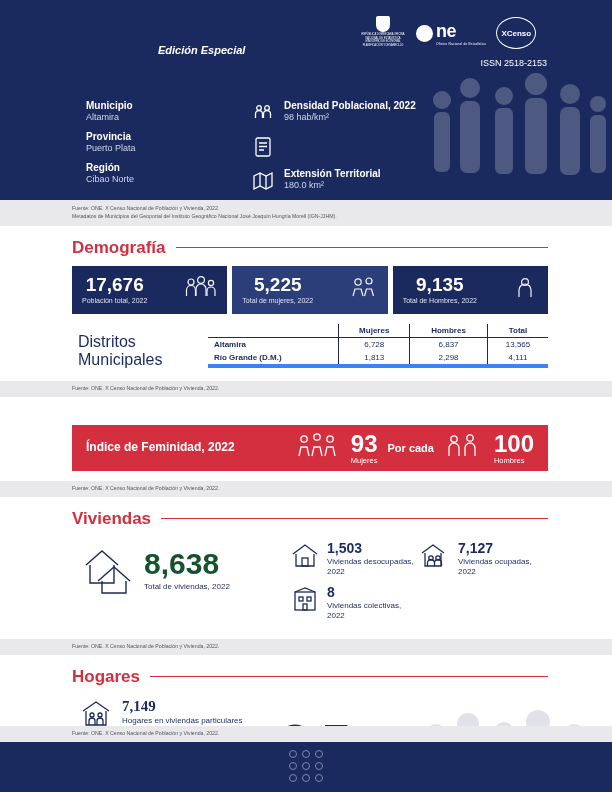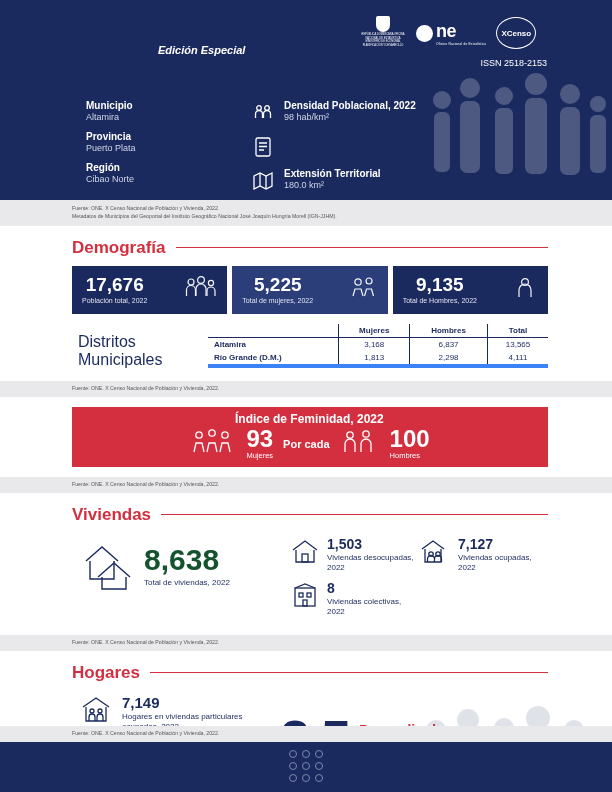--- a/index.html
+++ b/index.html
@@ -100,23 +100,23 @@
   .dist-table th.first { text-align:left; border-left:none; border-bottom:1px solid #1b2a5e; }
   .dist-table td {
     font-size:8px; color:#1b2a5e; text-align:center; padding:2px 6px;
     border-left:1px solid #1b2a5e;
   }
   .dist-table td.first { text-align:left; font-weight:bold; border-left:none; }
   .dist-table tr.last td { border-bottom:4px solid #3b82f6; }
 
   
   .femin {
-    margin:10px 64px 0 72px;
+    margin:28px 64px 0 72px;
     background:#d32f3f; color:#fff;
-    display:flex; align-items:center; padding:6px 14px; min-height:44px;flex-direction:column;
+    display:flex; align-items:center; padding:6px 14px; min-height:44px;
   }
   .femin-label { font-size:12px; font-weight:bold; line-height:1.15; width:150px; }
   .femin-right { flex:1; display:flex; align-items:center; justify-content:flex-end; gap:10px; }
   .femin-num { font-size:24px; font-weight:bold; line-height:1; }
   .femin-cap { font-size:7.5px; }
   .femin-por { font-size:11px; font-weight:bold; line-height:1.1; text-align:center; }
 
   
   .viv-wrap { display:flex; padding:4px 64px 10px 80px; align-items:flex-start; }
   .viv-main { display:flex; align-items:center; gap:6px; width:210px; }
@@ -124,21 +124,21 @@
   .viv-bigcap { font-size:8px; color:#1b2a5e; margin-top:3px; line-height:1.25; }
   .viv-col { flex:1; }
   .viv-item { display:flex; align-items:flex-start; gap:7px; margin-bottom:8px; }
   .viv-item .num { font-size:14px; font-weight:bold; color:#1b2a5e; line-height:1; }
   .viv-item .cap { font-size:8px; color:#1b2a5e; margin-top:2px; line-height:1.25; }
 
   
   .hog-wrap { position:relative; display:flex; padding:4px 50px 8px 80px; }
   .hog-left { width:200px; }
   .hog-item { display:flex; align-items:flex-start; gap:8px; margin-bottom:10px; }
-  .hog-item .num { font-size:15px; font-weight:bold; color:#1b2a5e; line-height:1; }
+  .hog-item .num { font-size:15px; font-weight:bold; color:#1b2a5e; line-height:1;font-family:Liberation Serif, serif; }
   .hog-item .cap { font-size:8px; color:#1b2a5e; margin-top:2px; line-height:1.25; }
   .hog-right { flex:1; display:flex; align-items:center; gap:10px; position:relative; }
   .hog-avg { font-size:54px; font-weight:bold; color:#1b2a5e; line-height:1; letter-spacing:-2px; }
   .hog-avg-cap { font-size:14px; font-weight:bold; color:#d32f3f; line-height:1.2; }
   .hog-silhouette { position:absolute; right:-40px; bottom:-16px; opacity:.13; }
 
   
   .footer { position:absolute; left:0; bottom:0; width:612px; height:50px; background:#1b2a5e; }
   .footer-dots { position:absolute; left:50%; transform:translateX(-50%); top:8px; display:flex; flex-direction:column; gap:4px; align-items:center;}
   .dot-row { display:flex; gap:5px; }
@@ -299,21 +299,21 @@
         <tr>
           <th class="first"></th>
           <th>Mujeres</th>
           <th>Hombres</th>
           <th>Total</th>
         </tr>
       </thead>
       <tbody>
         <tr>
           <td class="first">Altamira</td>
-          <td>3,168</td>
+          <td>6,728</td>
           <td>6,837</td>
           <td>13,565</td>
         </tr>
         <tr class="last">
           <td class="first">Río Grande (D.M.)</td>
           <td>1,813</td>
           <td>2,298</td>
           <td>4,111</td>
         </tr>
       </tbody>

